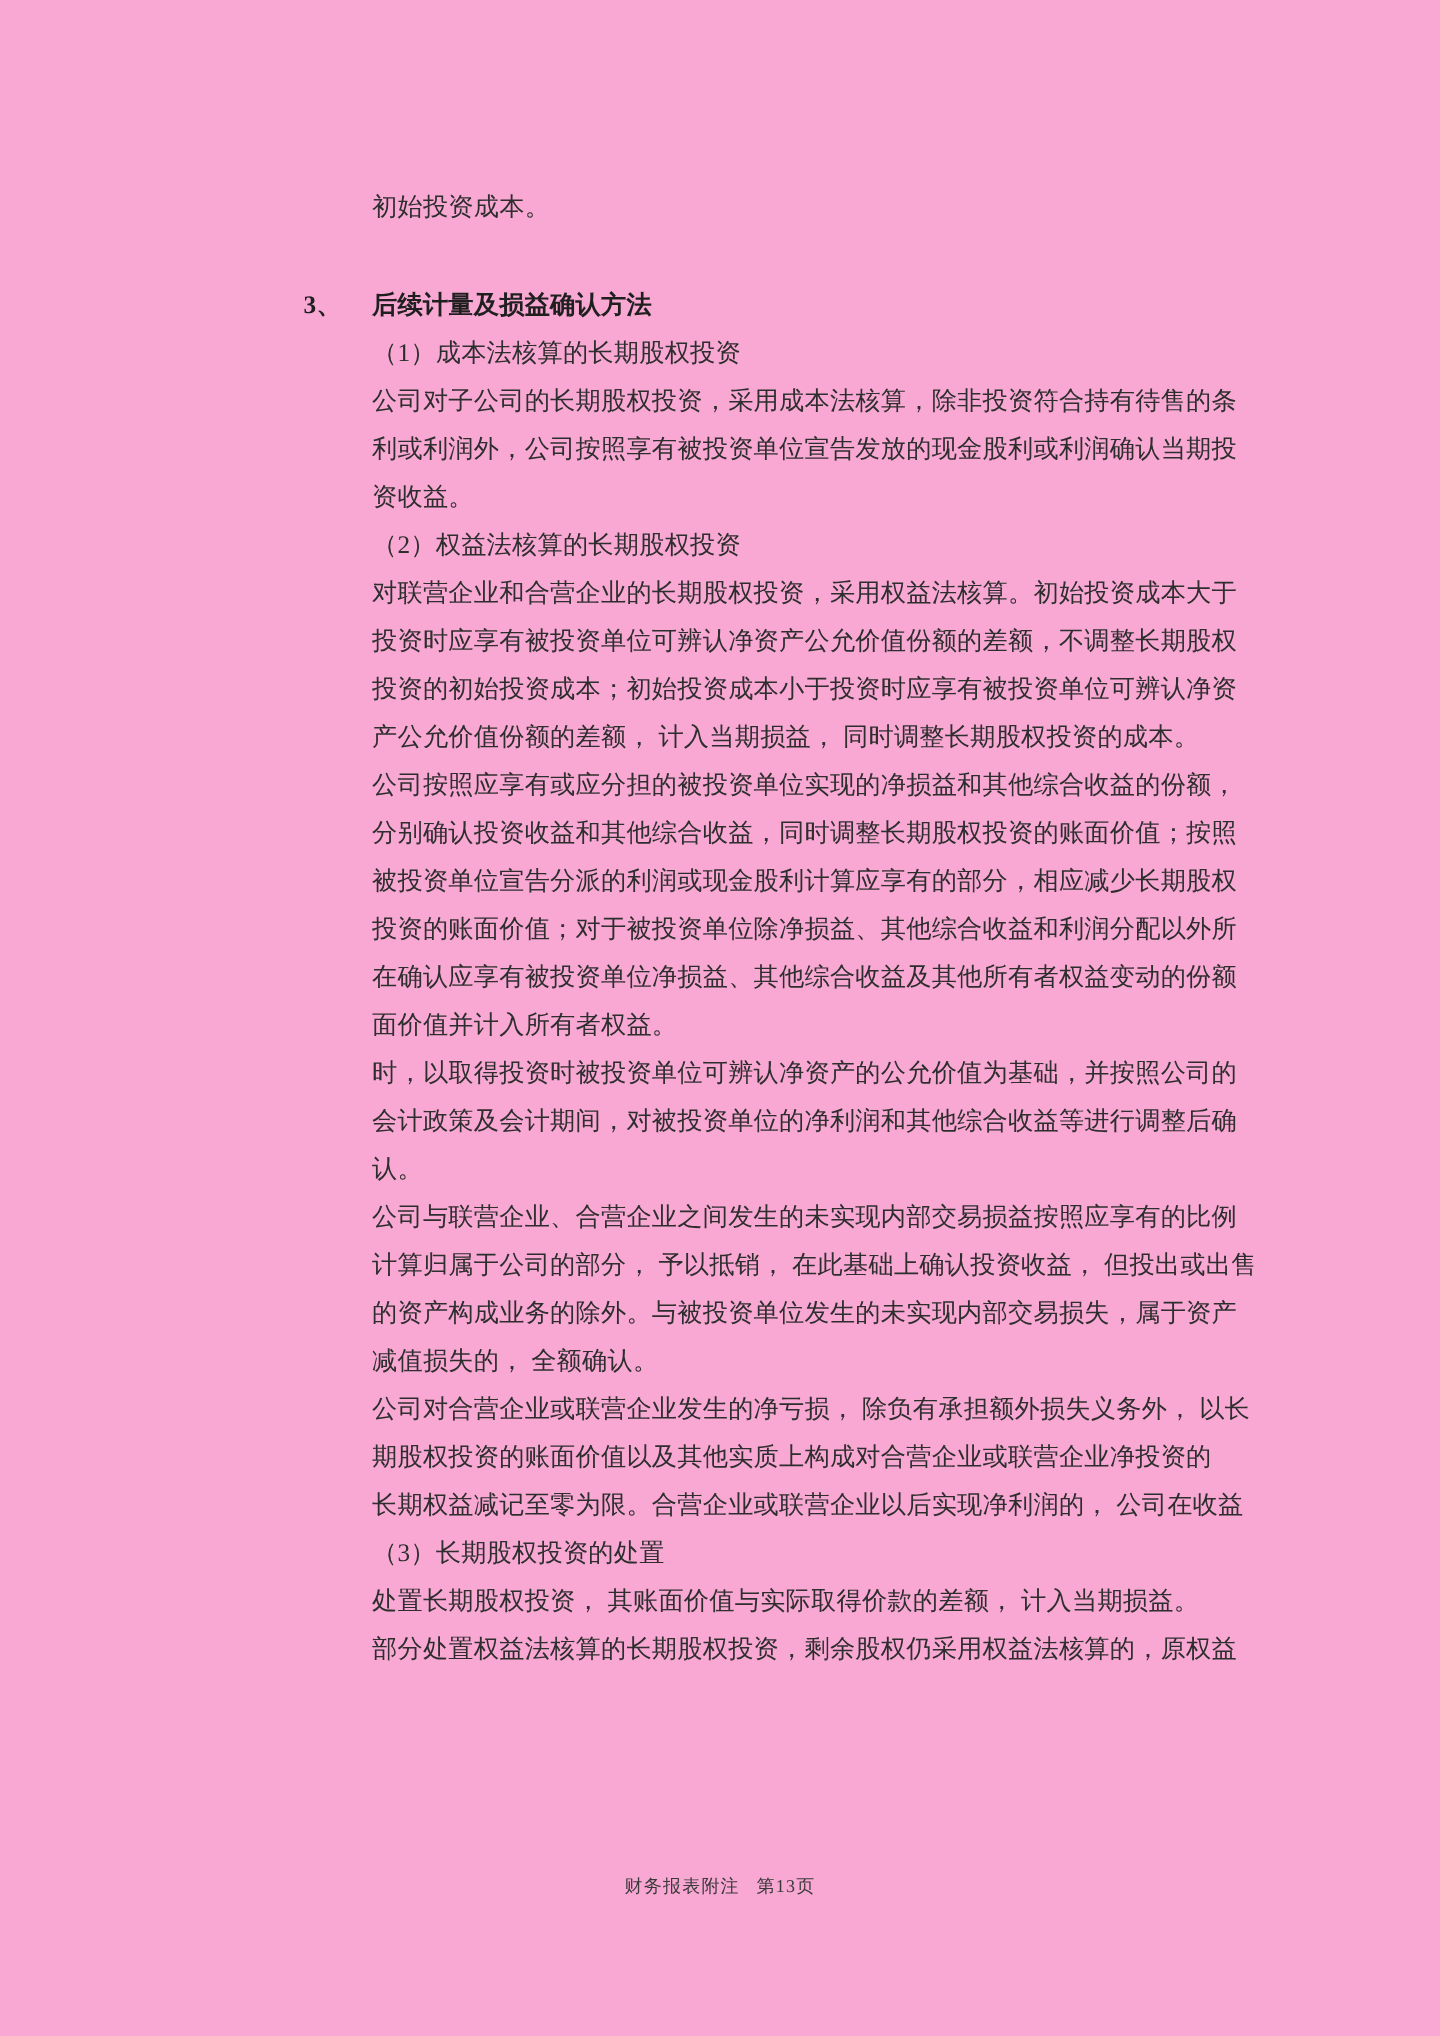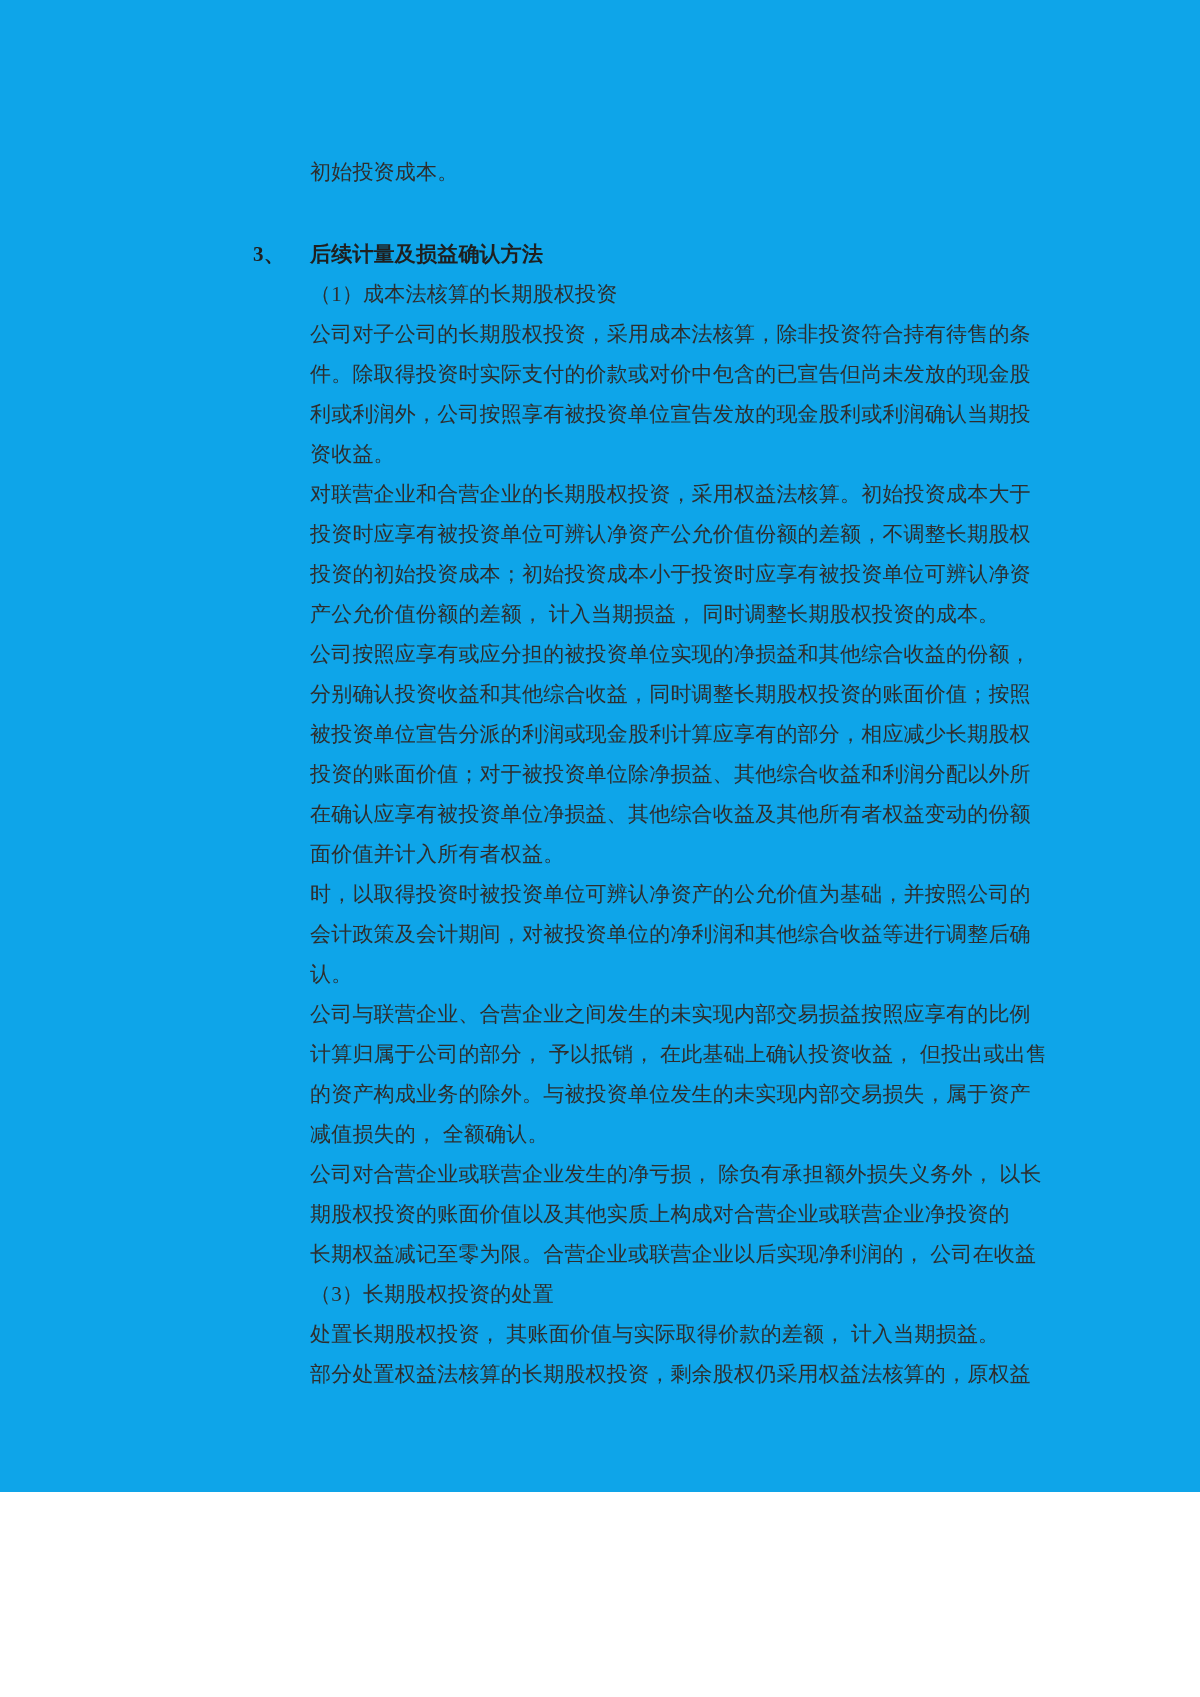--- a/index.html
+++ b/index.html
@@ -3,22 +3,22 @@
 <meta charset="utf-8">
 <style>
   html, body {
     margin: 0;
     padding: 0;
     background: #ffffff;
   }
   .page {
     position: relative;
     width: 1200px;
-    height: 1492px;
-    background: #0ea5e9;
+    height: 1697px;
+    background: #f9a8d4;
     font-family: "Liberation Serif", "DejaVu Serif", serif;
     color: #2e2e2e;
     overflow: hidden;
   }
   .content {
     position: absolute;
     left: 253px;
     top: 152px;
     width: 775px;
     font-size: 21px;
@@ -68,23 +68,23 @@
     <div class="line indented">初始投资成本。</div>
 
     <div class="section-heading line">
       <span class="section-number">3、</span>
       <span>后续计量及损益确认方法</span>
     </div>
 
     <div class="body-lines">
         <div class="line">（1）成本法核算的长期股权投资</div>
         <div class="line">公司对子公司的长期股权投资，采用成本法核算，除非投资符合持有待售的条</div>
-        <div class="line">件。除取得投资时实际支付的价款或对价中包含的已宣告但尚未发放的现金股</div>
         <div class="line">利或利润外，公司按照享有被投资单位宣告发放的现金股利或利润确认当期投</div>
         <div class="line">资收益。</div>
+        <div class="line">（2）权益法核算的长期股权投资</div>
         <div class="line">对联营企业和合营企业的长期股权投资，采用权益法核算。初始投资成本大于</div>
         <div class="line">投资时应享有被投资单位可辨认净资产公允价值份额的差额，不调整长期股权</div>
         <div class="line">投资的初始投资成本；初始投资成本小于投资时应享有被投资单位可辨认净资</div>
         <div class="line">产公允价值份额的差额， 计入当期损益， 同时调整长期股权投资的成本。</div>
         <div class="line">公司按照应享有或应分担的被投资单位实现的净损益和其他综合收益的份额，</div>
         <div class="line">分别确认投资收益和其他综合收益，同时调整长期股权投资的账面价值；按照</div>
         <div class="line">被投资单位宣告分派的利润或现金股利计算应享有的部分，相应减少长期股权</div>
         <div class="line">投资的账面价值；对于被投资单位除净损益、其他综合收益和利润分配以外所</div>
         <div class="line">在确认应享有被投资单位净损益、其他综合收益及其他所有者权益变动的份额</div>
         <div class="line">面价值并计入所有者权益。</div>

